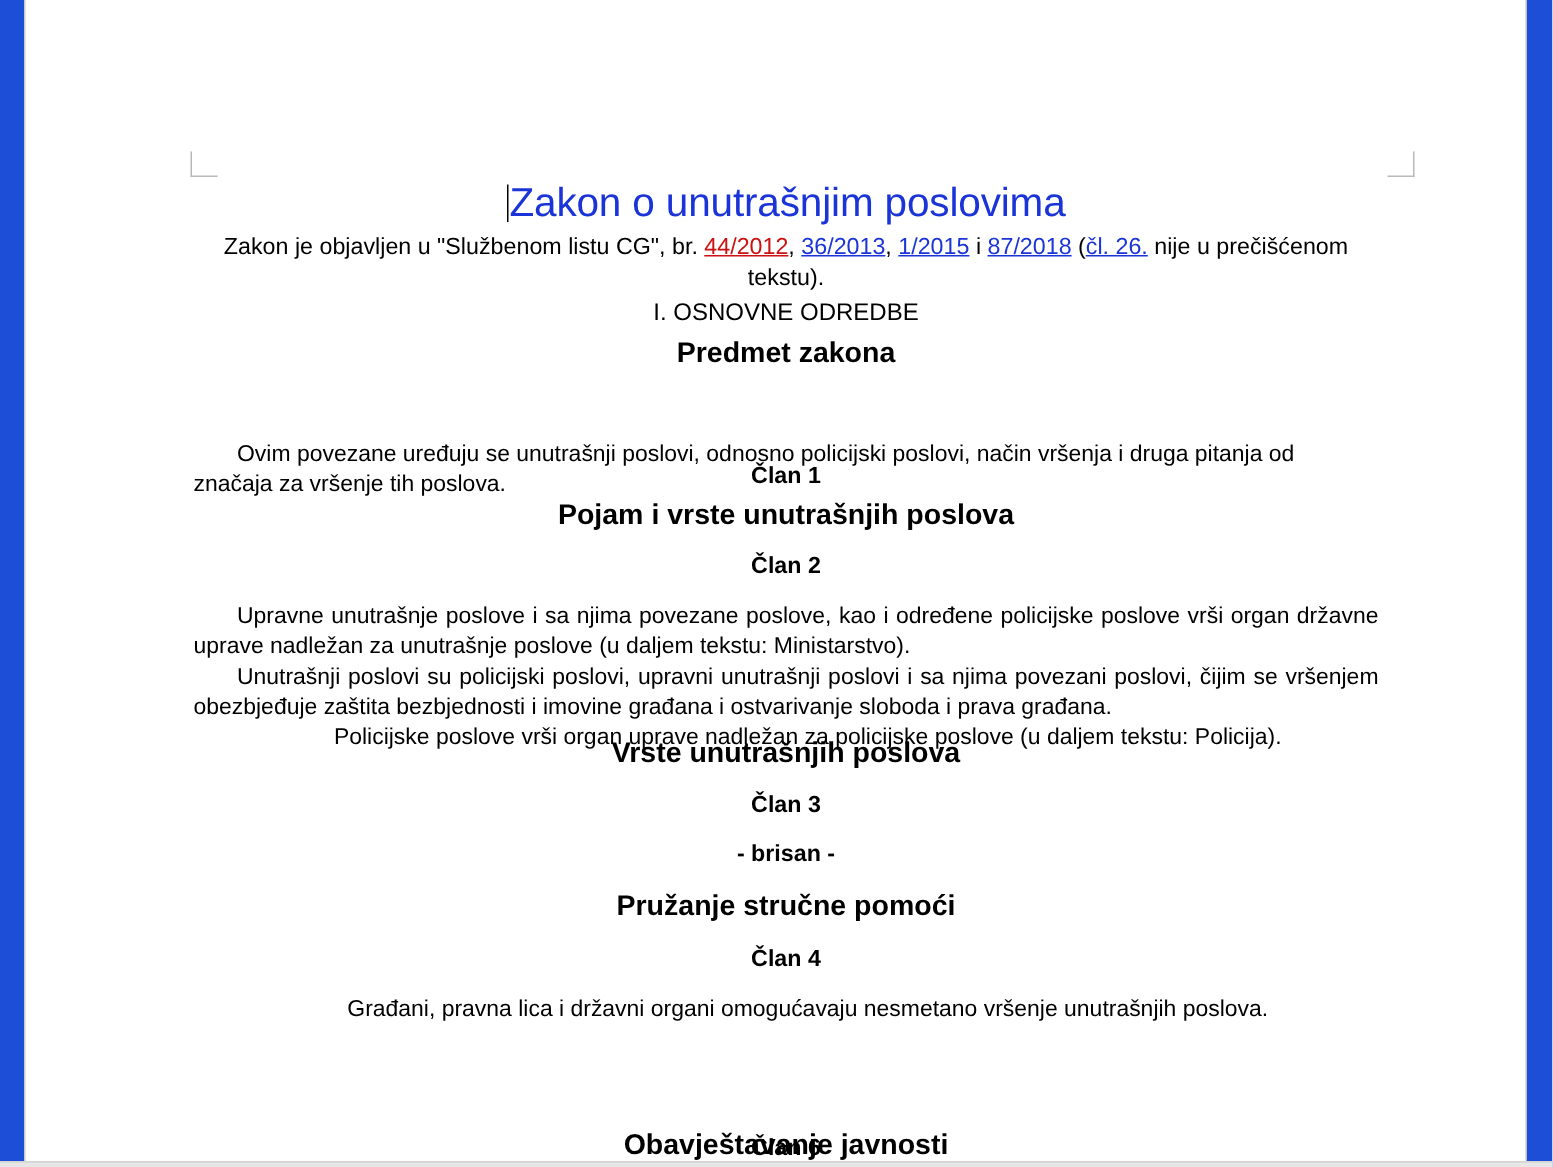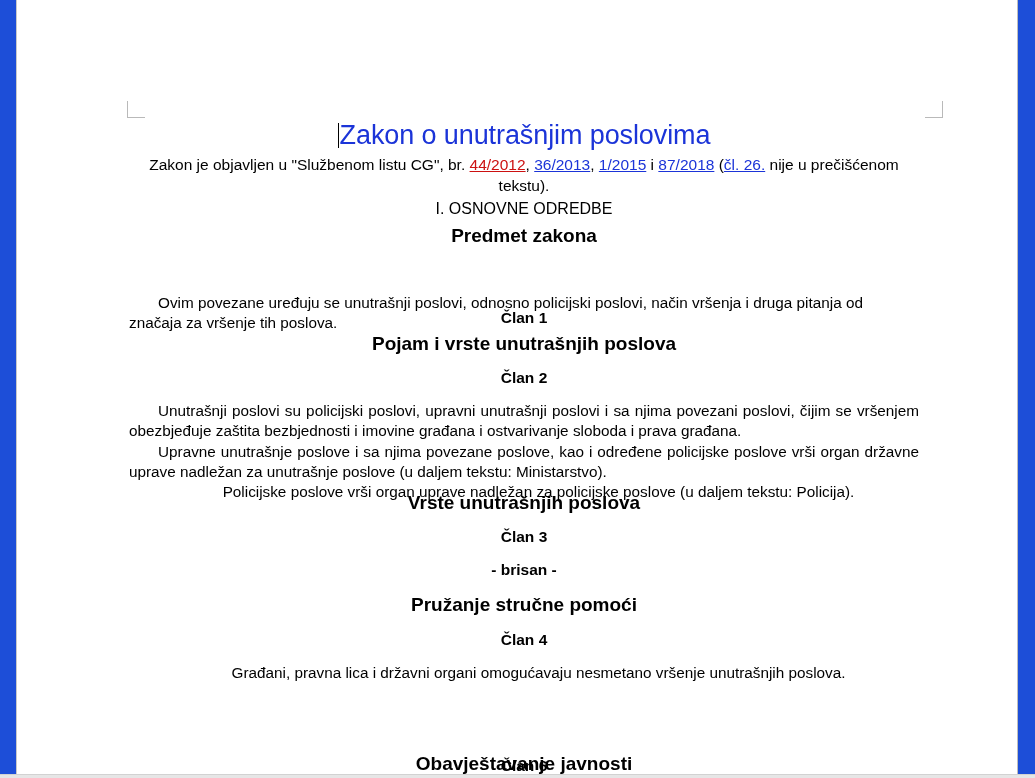--- a/index.html
+++ b/index.html
@@ -214,22 +214,22 @@
 
       <div class="h-section" style="top:224px;">Predmet zakona</div>
       <div class="h-article" style="top:260px;margin-top:48px;">Član 1</div>
       <div class="body-block" style="top:293px;">
         <p>Ovim povezane uređuju se unutrašnji poslovi, odnosno policijski poslovi, način vršenja i druga pitanja od značaja za vršenje tih poslova.</p>
       </div>
 
       <div class="h-section" style="top:332px;">Pojam i vrste unutrašnjih poslova</div>
       <div class="h-article" style="top:368px;">Član 2</div>
       <div class="body-block" style="top:401px;">
+        <p>Upravne unutrašnje poslove i sa njima povezane poslove, kao i određene policijske poslove vrši organ državne uprave nadležan za unutrašnje poslove (u daljem tekstu: Ministarstvo).</p>
         <p>Unutrašnji poslovi su policijski poslovi, upravni unutrašnji poslovi i sa njima povezani poslovi, čijim se vršenjem obezbjeđuje zaštita bezbjednosti i imovine građana i ostvarivanje sloboda i prava građana.</p>
-        <p>Upravne unutrašnje poslove i sa njima povezane poslove, kao i određene policijske poslove vrši organ državne uprave nadležan za unutrašnje poslove (u daljem tekstu: Ministarstvo).</p>
         <p class="nojust">Policijske poslove vrši organ uprave nadležan za policijske poslove (u daljem tekstu: Policija).</p>
       </div>
 
       <div class="h-section" style="top:491px;">Vrste unutrašnjih poslova</div>
       <div class="h-article" style="top:527px;">Član 3</div>
       <div class="h-deleted" style="top:560px;">- brisan -</div>
 
       <div class="h-section" style="top:593px;">Pružanje stručne pomoći</div>
       <div class="h-article" style="top:630px;">Član 4</div>
       <div class="body-block" style="top:663px;">

